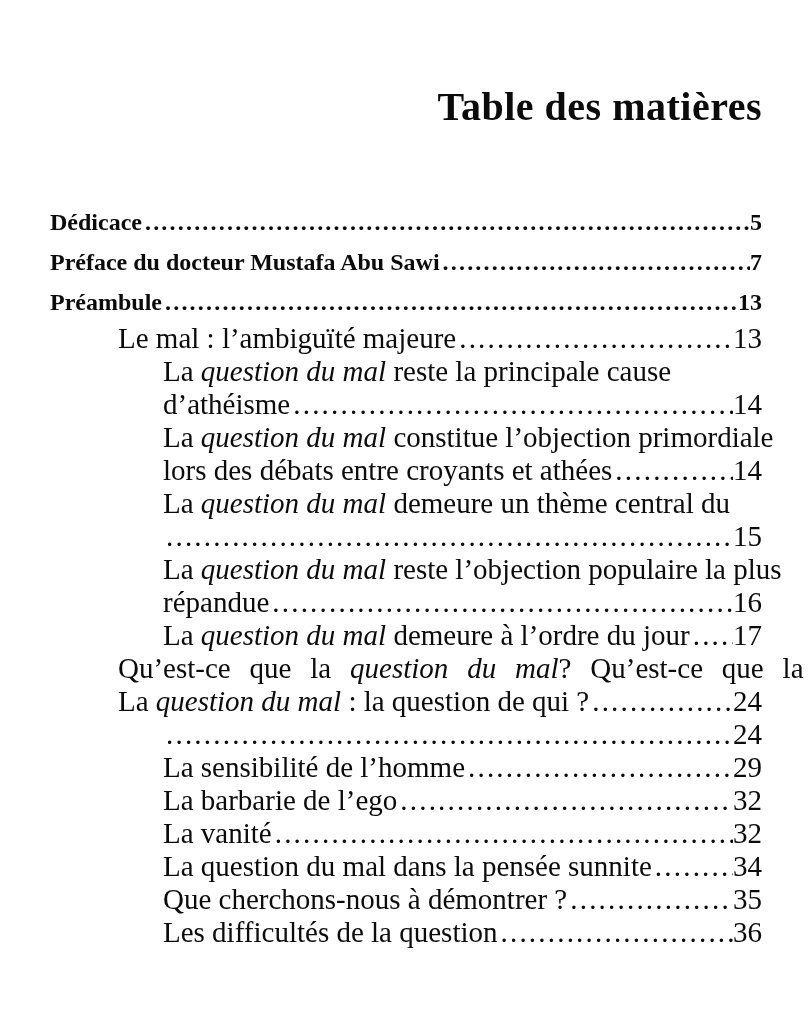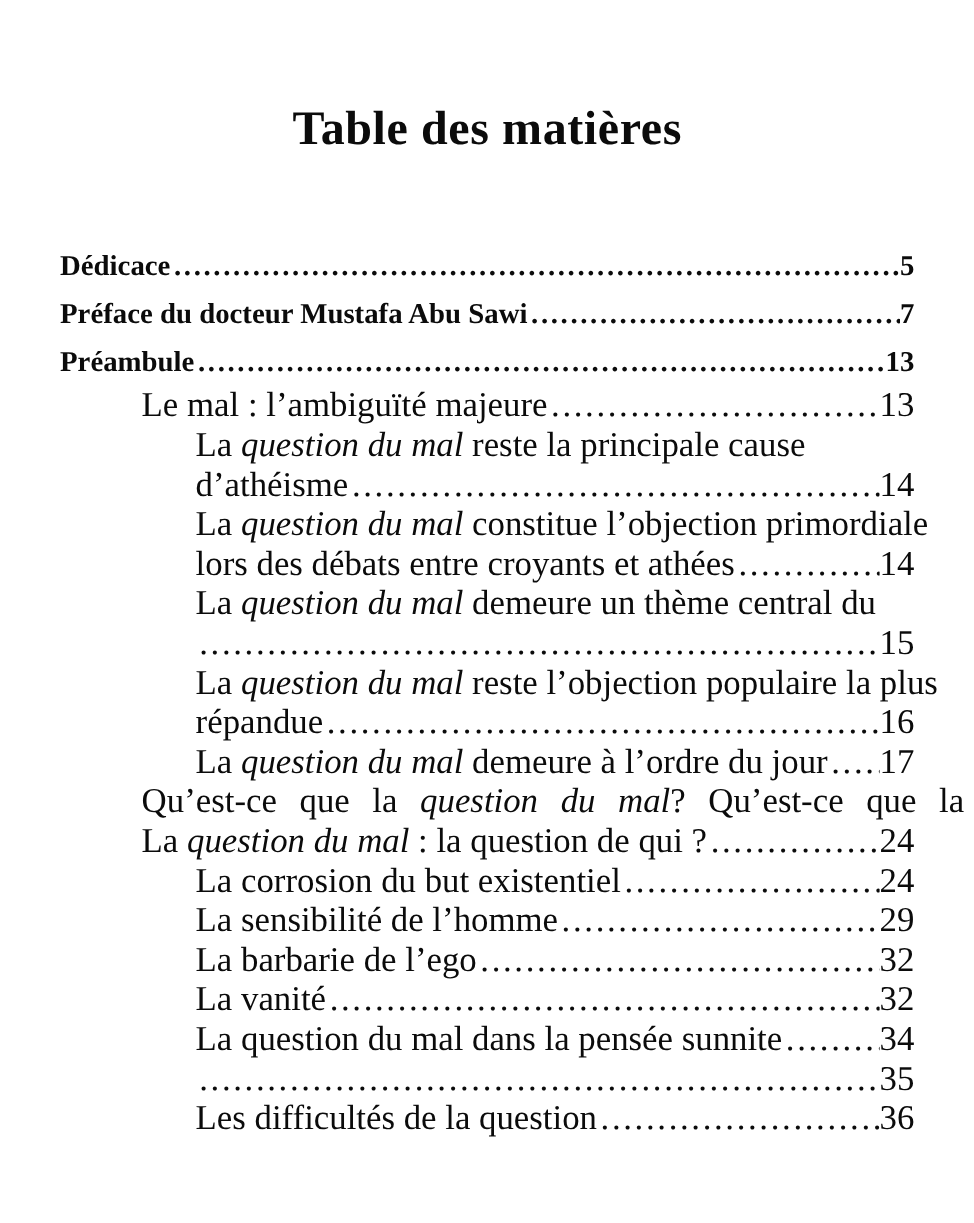--- a/index.html
+++ b/index.html
@@ -15,21 +15,21 @@
     background: #ffffff;
     color: #0b0b0b;
     font-family: "Liberation Serif", serif;
     padding: 0 50px;
     overflow: hidden;
   }
   .page-title {
     margin: 0;
     padding-top: 84px;
     padding-bottom: 0;
-    text-align: center;
+    text-align: right;
     font-size: 40px;
     line-height: 46px;
     font-weight: 700;
     letter-spacing: 0.5px;
   }
   .toc {
     margin-top: 72px;
   }
   .entry {
     font-size: 29px;
@@ -152,21 +152,20 @@
       </div>
       <div class="entry level2">
         <div class="line last">
           <span class="line-text"><span>La </span><em>question du mal</em><span> : la question de qui ?</span></span>
           <span class="leader"></span>
           <span class="pagenum">24</span>
         </div>
       </div>
       <div class="entry level3">
         <div class="line last">
-          <span class="line-text"><span>La corrosion du but existentiel</span></span>
           <span class="leader"></span>
           <span class="pagenum">24</span>
         </div>
       </div>
       <div class="entry level3">
         <div class="line last">
           <span class="line-text"><span>La sensibilité de l’homme</span></span>
           <span class="leader"></span>
           <span class="pagenum">29</span>
         </div>
@@ -187,20 +186,21 @@
       </div>
       <div class="entry level3">
         <div class="line last">
           <span class="line-text"><span>La question du mal dans la pensée sunnite</span></span>
           <span class="leader"></span>
           <span class="pagenum">34</span>
         </div>
       </div>
       <div class="entry level3">
         <div class="line last">
+          <span class="line-text"><span>Que cherchons-nous à démontrer ?</span></span>
           <span class="leader"></span>
           <span class="pagenum">35</span>
         </div>
       </div>
       <div class="entry level3">
         <div class="line last">
           <span class="line-text"><span>Les difficultés de la question</span></span>
           <span class="leader"></span>
           <span class="pagenum">36</span>
         </div>

